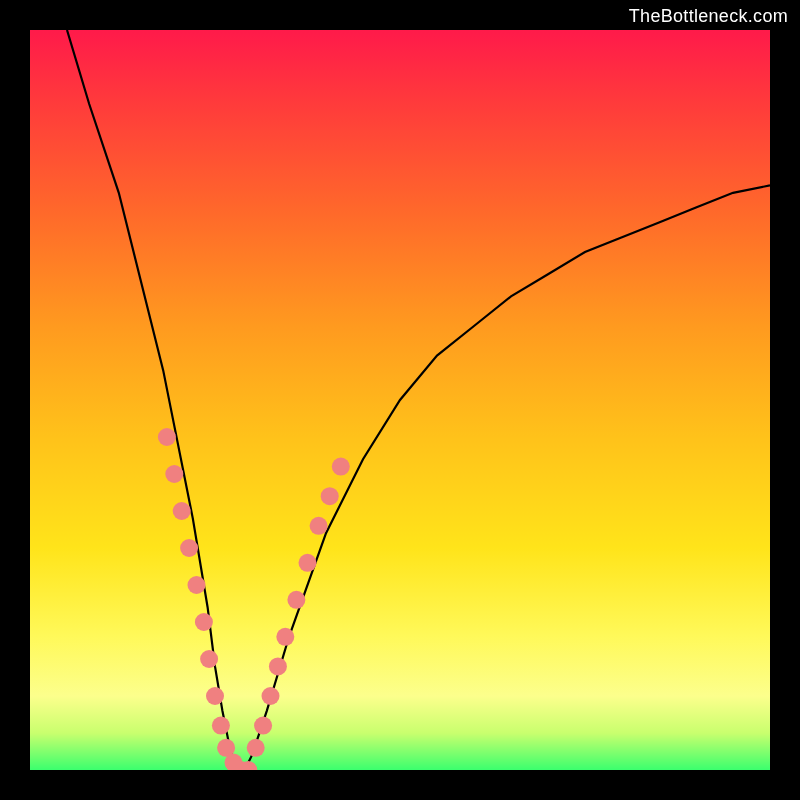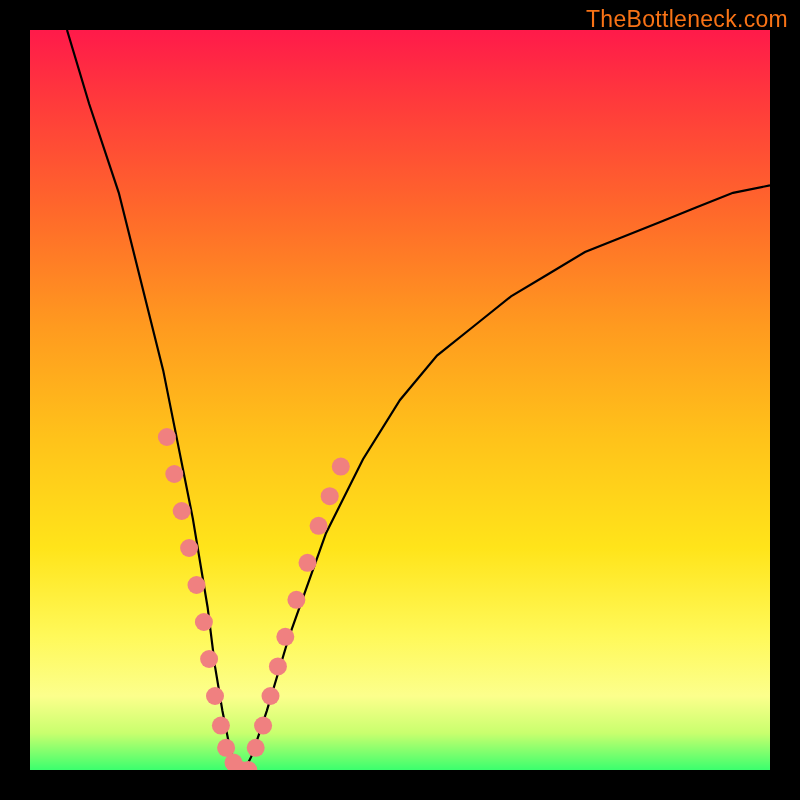--- a/index.html
+++ b/index.html
@@ -34,22 +34,22 @@
       #fff95a 82%,
       #fcff8c 90%,
       #c9ff6e 95%,
       #3bff6e 100%
     );
   }
   .watermark {
     position: absolute;
     top: 6px;
     right: 12px;
-    color: #f97316;
-    font-size: 23px;
+    color: #ffffff;
+    font-size: 18px;
     font-weight: 500;
     letter-spacing: 0.3px;
     user-select: none;
   }
   svg.curve {
     position: absolute;
     left: 0;
     top: 0;
     width: 740px;
     height: 740px;

